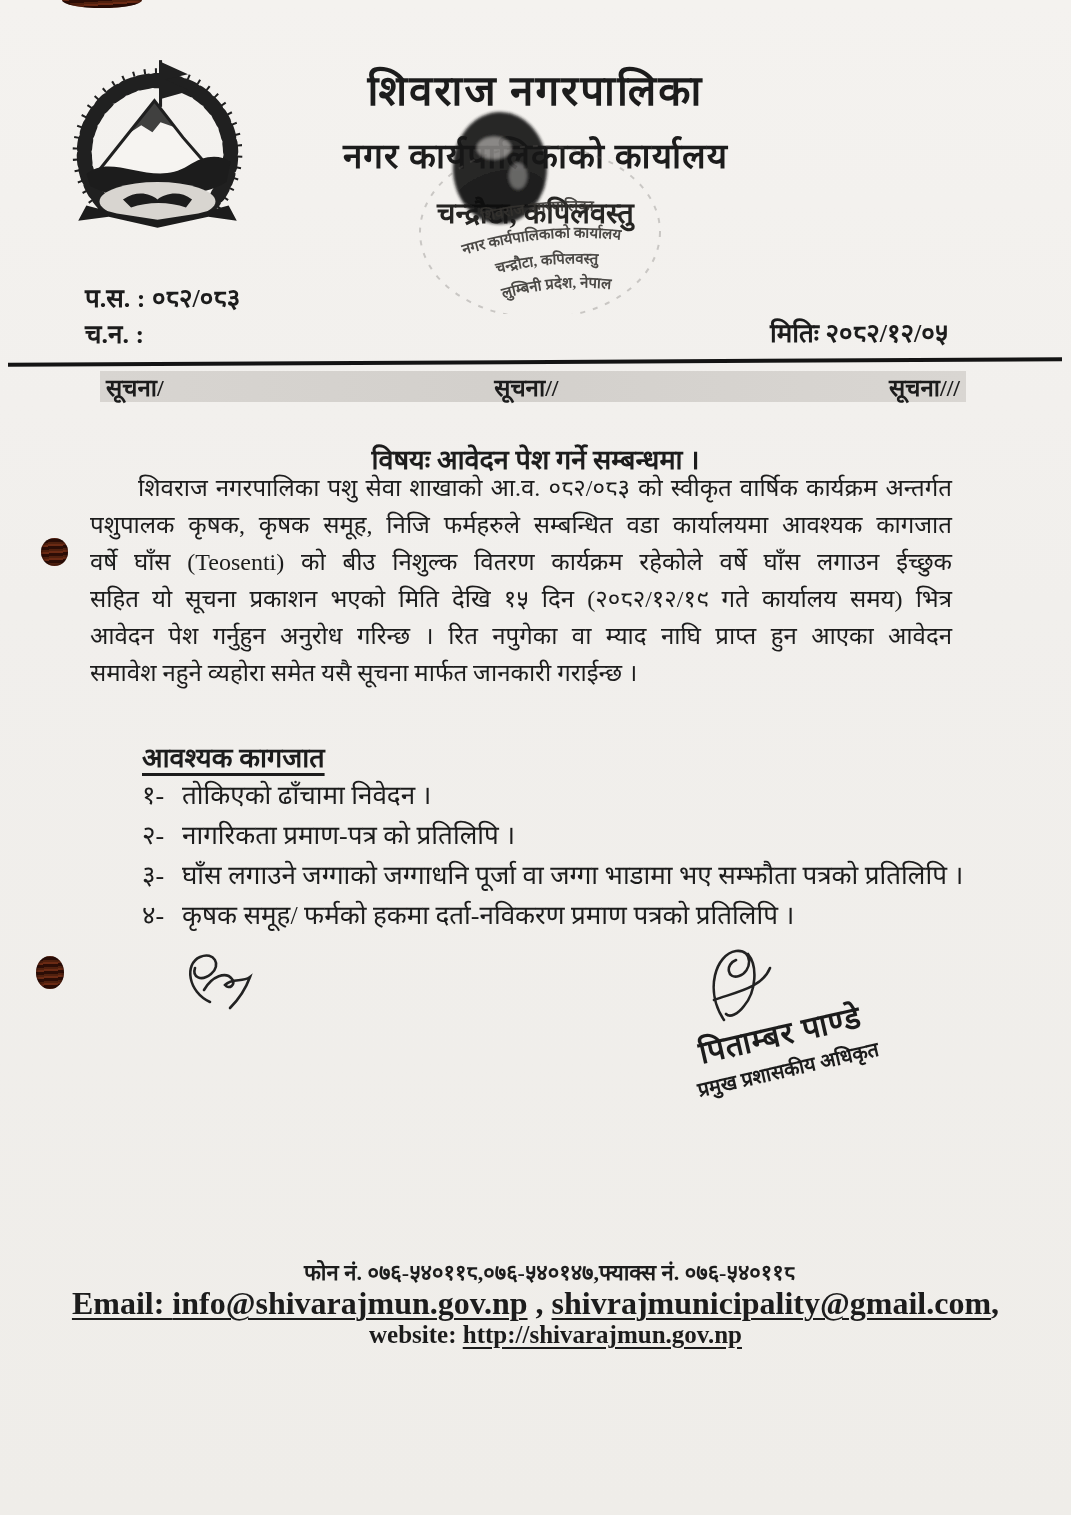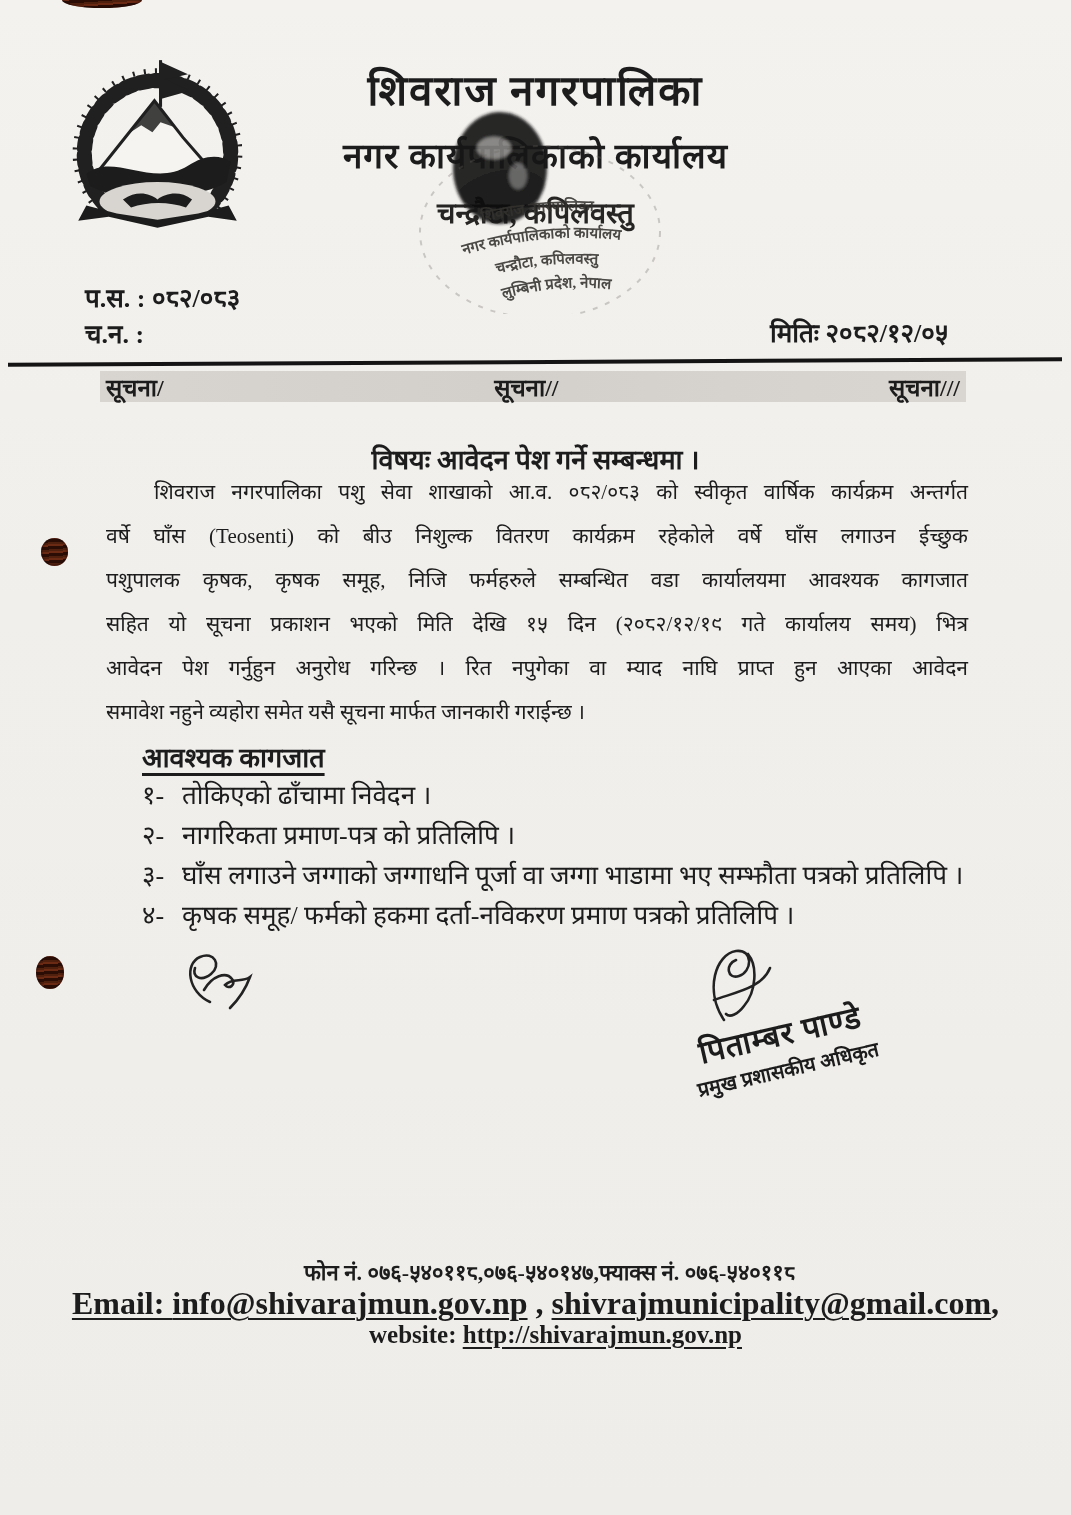--- a/index.html
+++ b/index.html
@@ -41,22 +41,22 @@
   .rule{position:absolute;left:8px;top:360px;width:1054px;height:4px;background:#141414;
         transform:rotate(-0.3deg);}
   .notice-band{position:absolute;left:100px;top:371px;width:866px;height:31px;
                background:linear-gradient(90deg,#d8d5d1 0%,#d3d0cc 45%,#d9d6d2 100%);
                display:flex;justify-content:space-between;align-items:center;
                padding:0 6px;box-sizing:border-box;font-size:24px;font-weight:600;}
 
   .subject{position:absolute;left:0;right:0;top:424px;text-align:center;
            font-size:27px;font-weight:600;margin-top:16px;}
 
-  .body-block{position:absolute;left:106px;top:470px;width:862px;
-              font-size:21px;line-height:44px;}
+  .body-block{position:absolute;left:90px;top:470px;width:862px;
+              font-size:24px;line-height:37px;}
   .bline{text-align:justify;text-align-last:justify;}
   .bline.first{text-indent:48px;}
   .bline.last{text-align-last:auto;}
 
   .docs-heading{position:absolute;left:106px;top:738px;font-size:27px;font-weight:700;
                 text-decoration:underline;text-underline-offset:6px;text-decoration-thickness:2.5px;margin-left:36px;}
   .docs-list{position:absolute;left:142px;top:782px;width:850px;font-size:26px;}
   .doc-item{display:flex;margin-bottom:12px;line-height:28px;}
   .doc-num{width:40px;flex:0 0 40px;}
   .doc-text{flex:1;}
@@ -136,22 +136,22 @@
   <div class="notice-band">
     <span>सूचना/</span>
     <span>सूचना//</span>
     <span>सूचना///</span>
   </div>
 
   <div class="subject">विषयः आवेदन पेश गर्ने सम्बन्धमा ।</div>
 
   <div class="body-block">
     <div class="bline first">शिवराज नगरपालिका पशु सेवा शाखाको आ.व. ०८२/०८३ को स्वीकृत वार्षिक कार्यक्रम अन्तर्गत</div>
+    <div class="bline">पशुपालक कृषक, कृषक समूह, निजि फर्महरुले सम्बन्धित वडा कार्यालयमा आवश्यक कागजात</div>
     <div class="bline">वर्षे घाँस (Teosenti) को बीउ निशुल्क वितरण कार्यक्रम रहेकोले वर्षे घाँस लगाउन ईच्छुक</div>
-    <div class="bline">पशुपालक कृषक, कृषक समूह, निजि फर्महरुले सम्बन्धित वडा कार्यालयमा आवश्यक कागजात</div>
     <div class="bline">सहित यो सूचना प्रकाशन भएको मिति देखि १५ दिन (२०८२/१२/१९ गते कार्यालय समय) भित्र</div>
     <div class="bline">आवेदन पेश गर्नुहुन अनुरोध गरिन्छ । रित नपुगेका वा म्याद नाघि प्राप्त हुन आएका आवेदन</div>
     <div class="bline last">समावेश नहुने व्यहोरा समेत यसै सूचना मार्फत जानकारी गराईन्छ ।</div>
   </div>
 
   <div class="docs-heading">आवश्यक कागजात</div>
   <div class="docs-list">
     <div class="doc-item">
       <span class="doc-num">१-</span>
       <span class="doc-text">तोकिएको ढाँचामा निवेदन ।</span>

